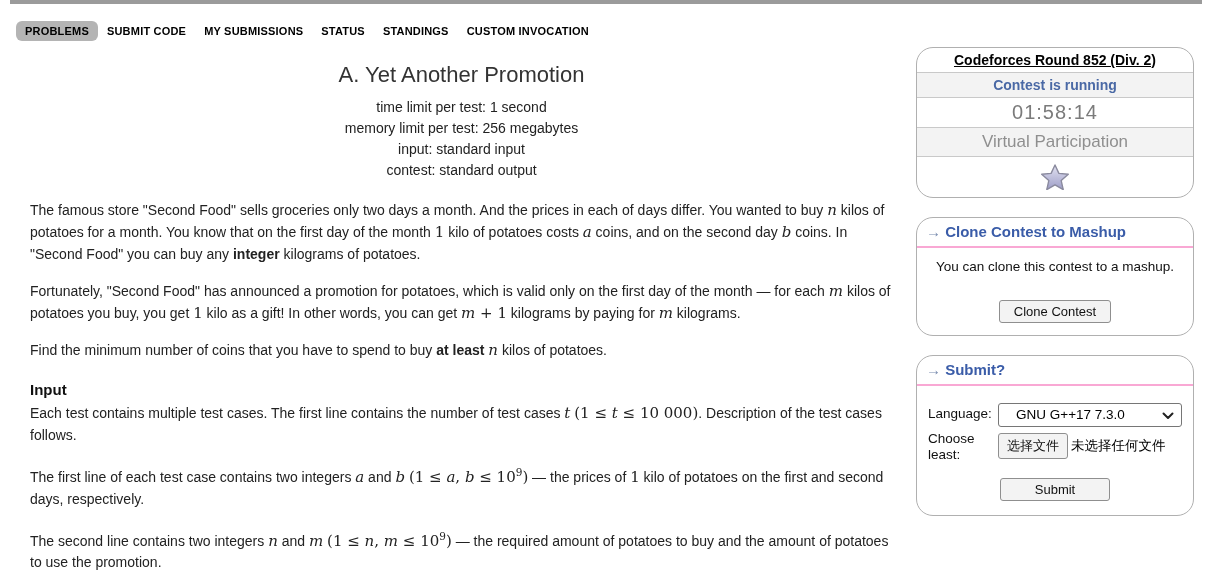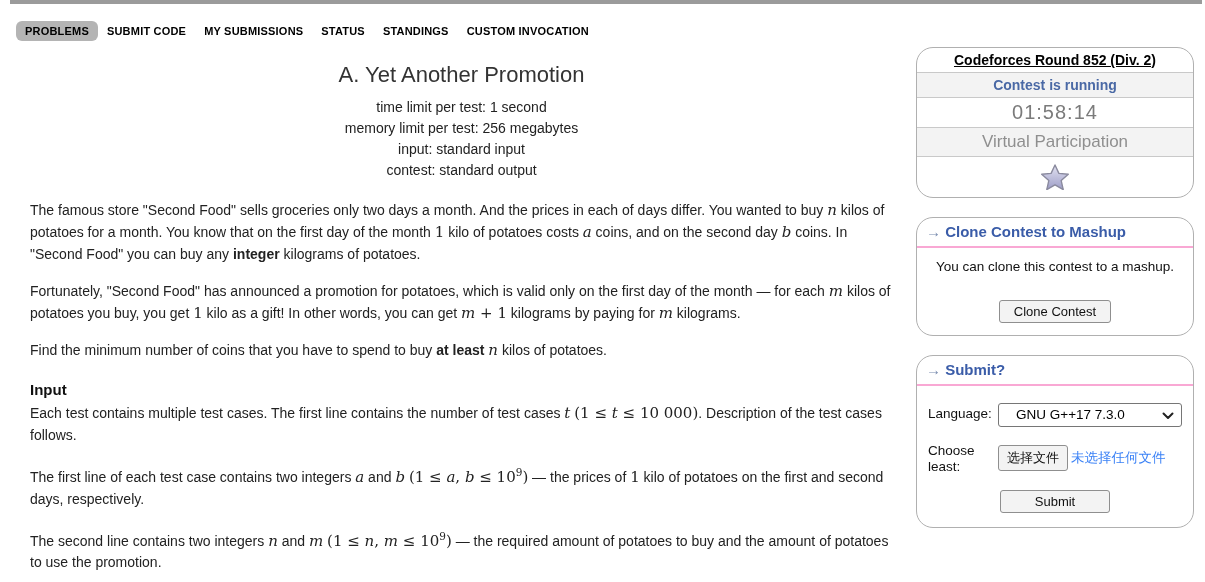--- a/index.html
+++ b/index.html
@@ -63,31 +63,31 @@
   .clone-body { padding:11px 8px 12px; text-align:center; }
   .clone-text { font-size:13.5px; color:#111; margin-bottom:26px; }
 
   button.win-btn {
     font-family:"Liberation Sans", sans-serif; font-size:13px; color:#111;
     background:#f3f3f3; border:1px solid #8f8f8f; border-radius:3px;
     padding:3px 14px; cursor:pointer;
   }
 
   .submit-body { padding:17px 11px 14px; }
-  .form-row { display:flex; margin-bottom:13px; }
+  .form-row { display:flex; margin-bottom:1px; }
   .form-row .flabel { width:70px; flex:none; font-size:13.5px; color:#111; padding-top:3px; line-height:16px; }
   .select-box {
     position:relative; width:188px; height:24px; border:1px solid #767676;
     border-radius:3px; background:#fff; font-size:13.5px; color:#000;
     padding:3px 24px 3px 17px; cursor:pointer; white-space:nowrap; overflow:hidden;
   }
   .select-box svg { position:absolute; right:7px; top:8px; }
   .file-row { display:flex; align-items:center; gap:3px; }
   button.file-btn { padding:3px 8px; font-size:13px; }
-  .file-status { font-size:13.5px; color:#3b82f6; white-space:nowrap; }
+  .file-status { font-size:13.5px; color:#000000; white-space:nowrap; }
   .submit-row { text-align:center; margin-top:15px; }
   button.submit-btn { padding:3px 34px; }
 </style>
 </head>
 <body>
 
 <div class="page">
 
   <div class="top-rule"></div>
 

